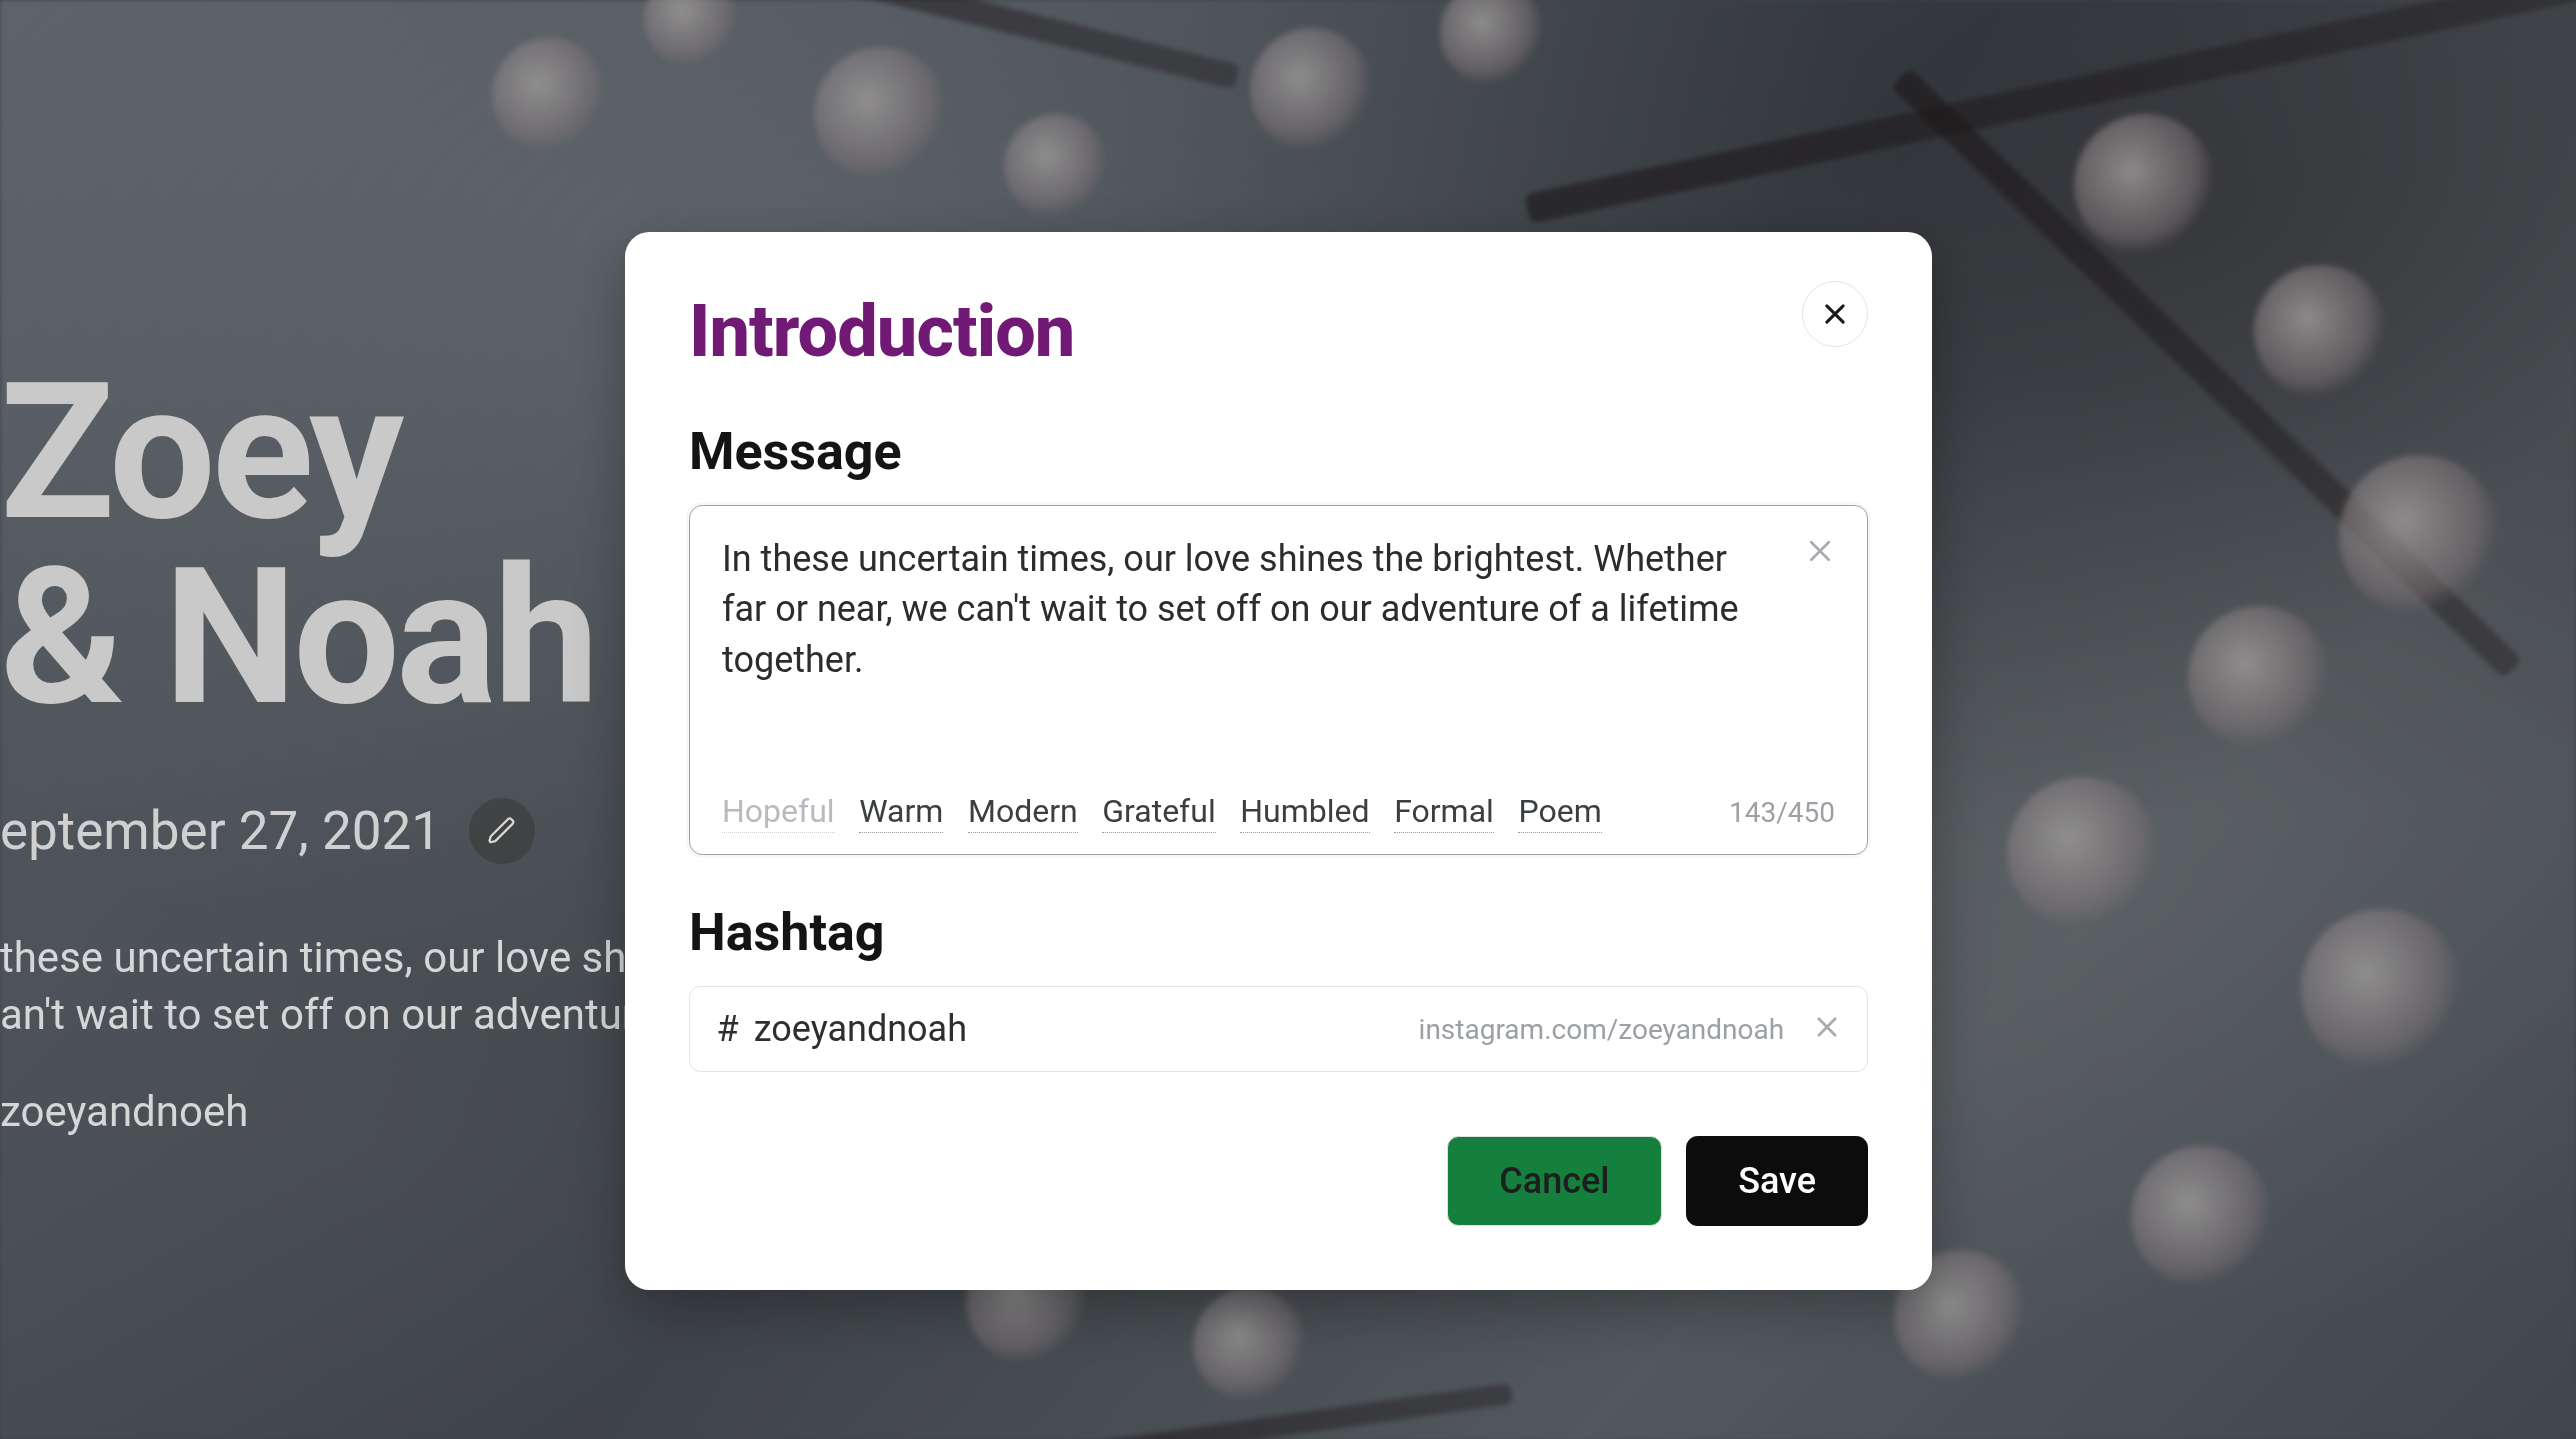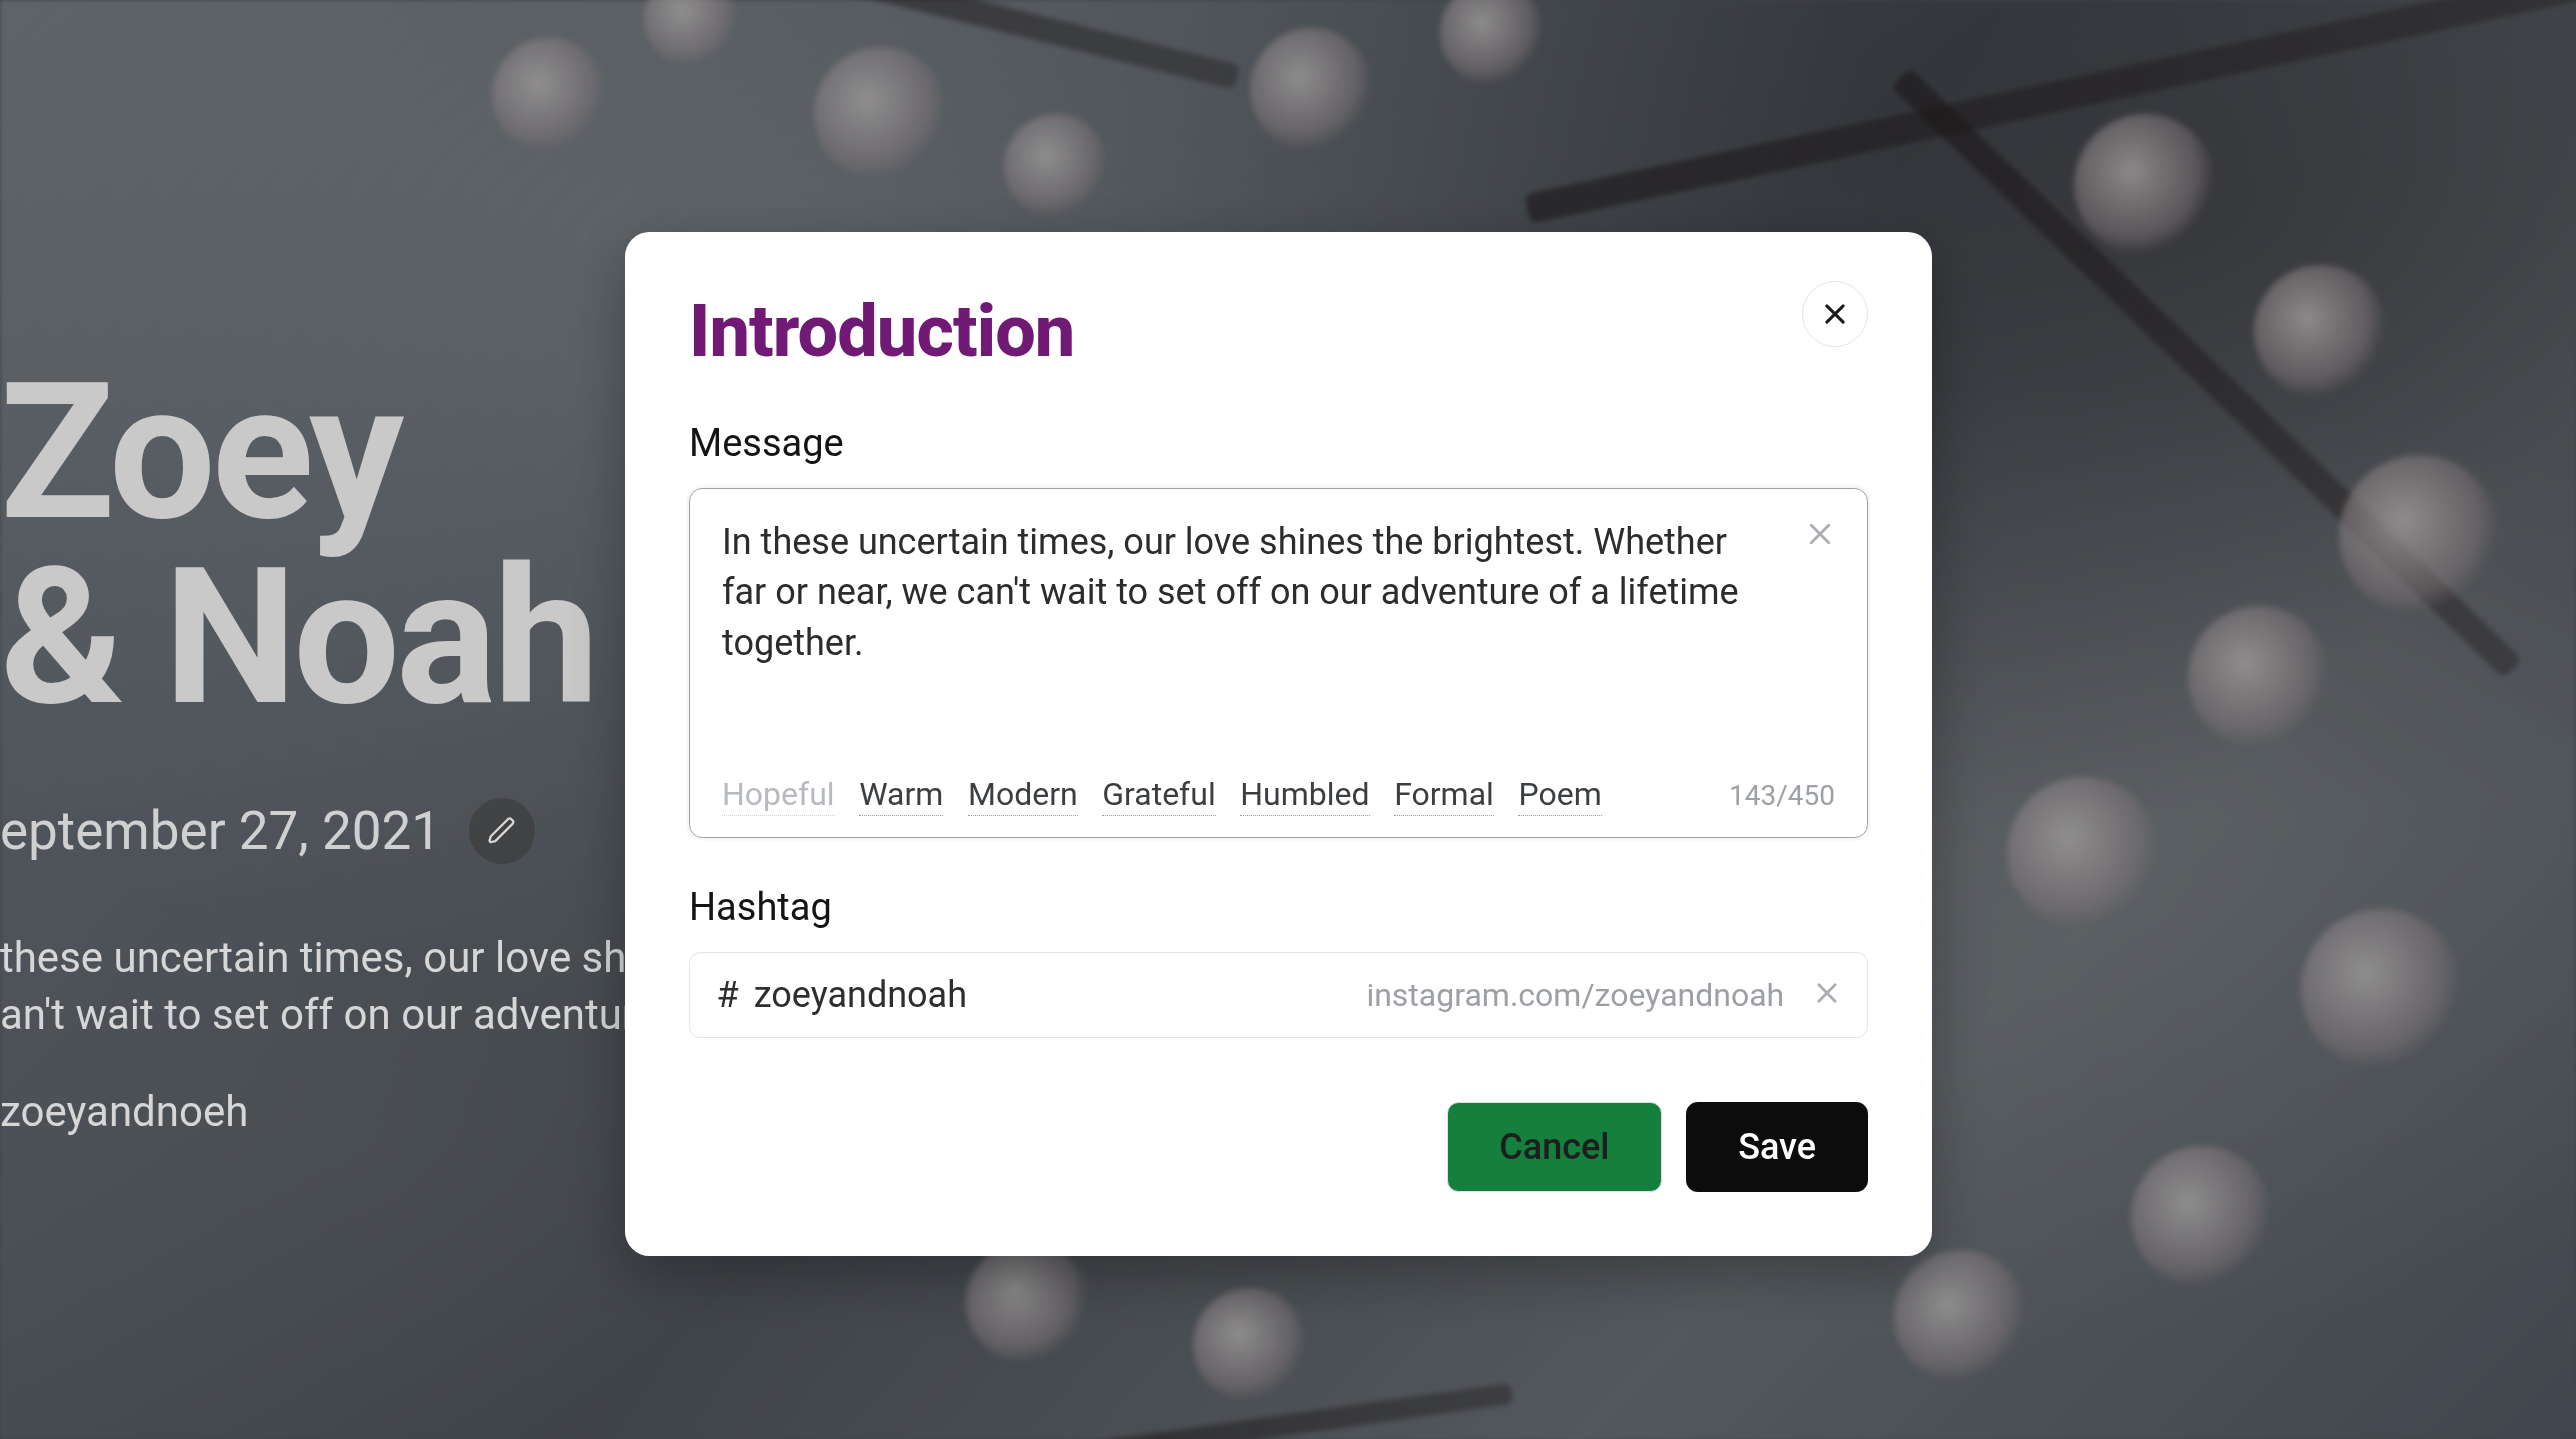--- a/index.html
+++ b/index.html
@@ -105,22 +105,22 @@
       border: 1.9px solid #e4e4e4;
       background: #fff;
       display: flex;
       align-items: center;
       justify-content: center;
       cursor: pointer;
       margin-top: -7.6px;
     }
     .close-btn svg { width: 28px; height: 28px; stroke: #1a1a1a; stroke-width: 2.6; }
     .field-label {
-      font-size: 38px;
-      font-weight: 400;
+      font-size: 52px;
+      font-weight: 700;
       color: #141414;
       margin-top: 47px;
     }
     .message-box {
       margin-top: 23px;
       border: 1.9px solid #9aa0a6;
       border-radius: 13.3px;
       padding: 28px 32px 21px 32px;
       position: relative;
       min-height: 350px;
@@ -179,21 +179,21 @@
     .hash-sym { font-size: 36px; color: #2e2e2e; }
     .hash-input {
       font-size: 36px;
       color: #2e2e2e;
       border: none;
       outline: none;
       flex: 1;
       font-family: inherit;
       padding: 0;
     }
-    .hash-url { font-size: 32px; color: #9ca0a4; white-space: nowrap; }
+    .hash-url { font-size: 28px; color: #9ca0a4; white-space: nowrap; }
     .hash-clear { cursor: pointer; margin-left: 13.3px; }
     .hash-clear svg { width: 28px; height: 28px; stroke: #a9adb1; stroke-width: 2.4; }
     .actions {
       display: flex;
       justify-content: flex-end;
       gap: 24.6px;
       margin-top: 64px;
     }
     .btn {
       font-size: 36px;

